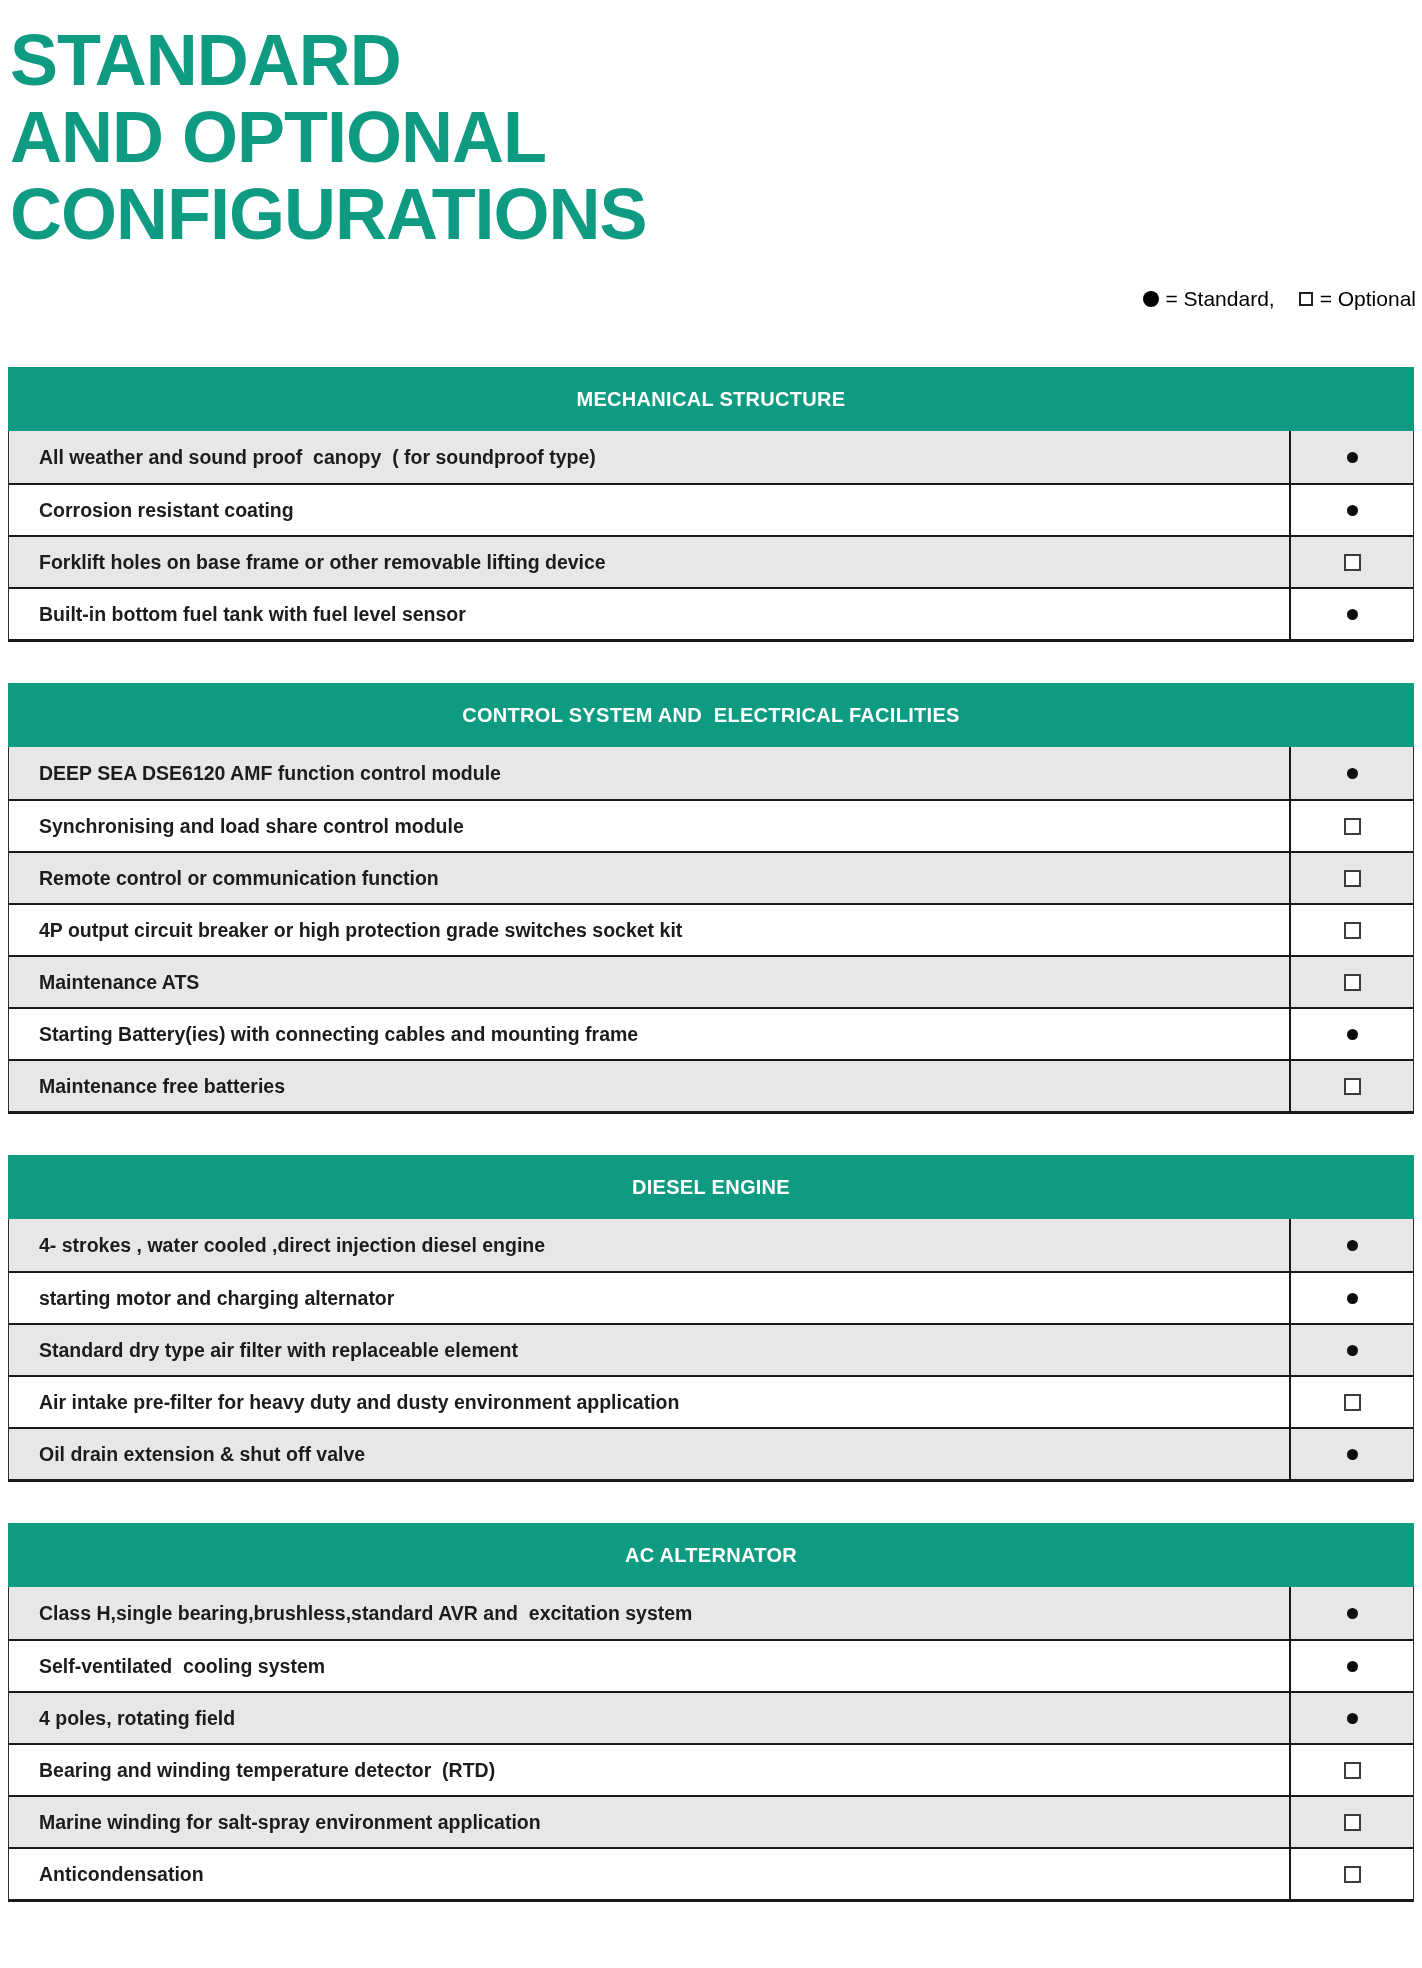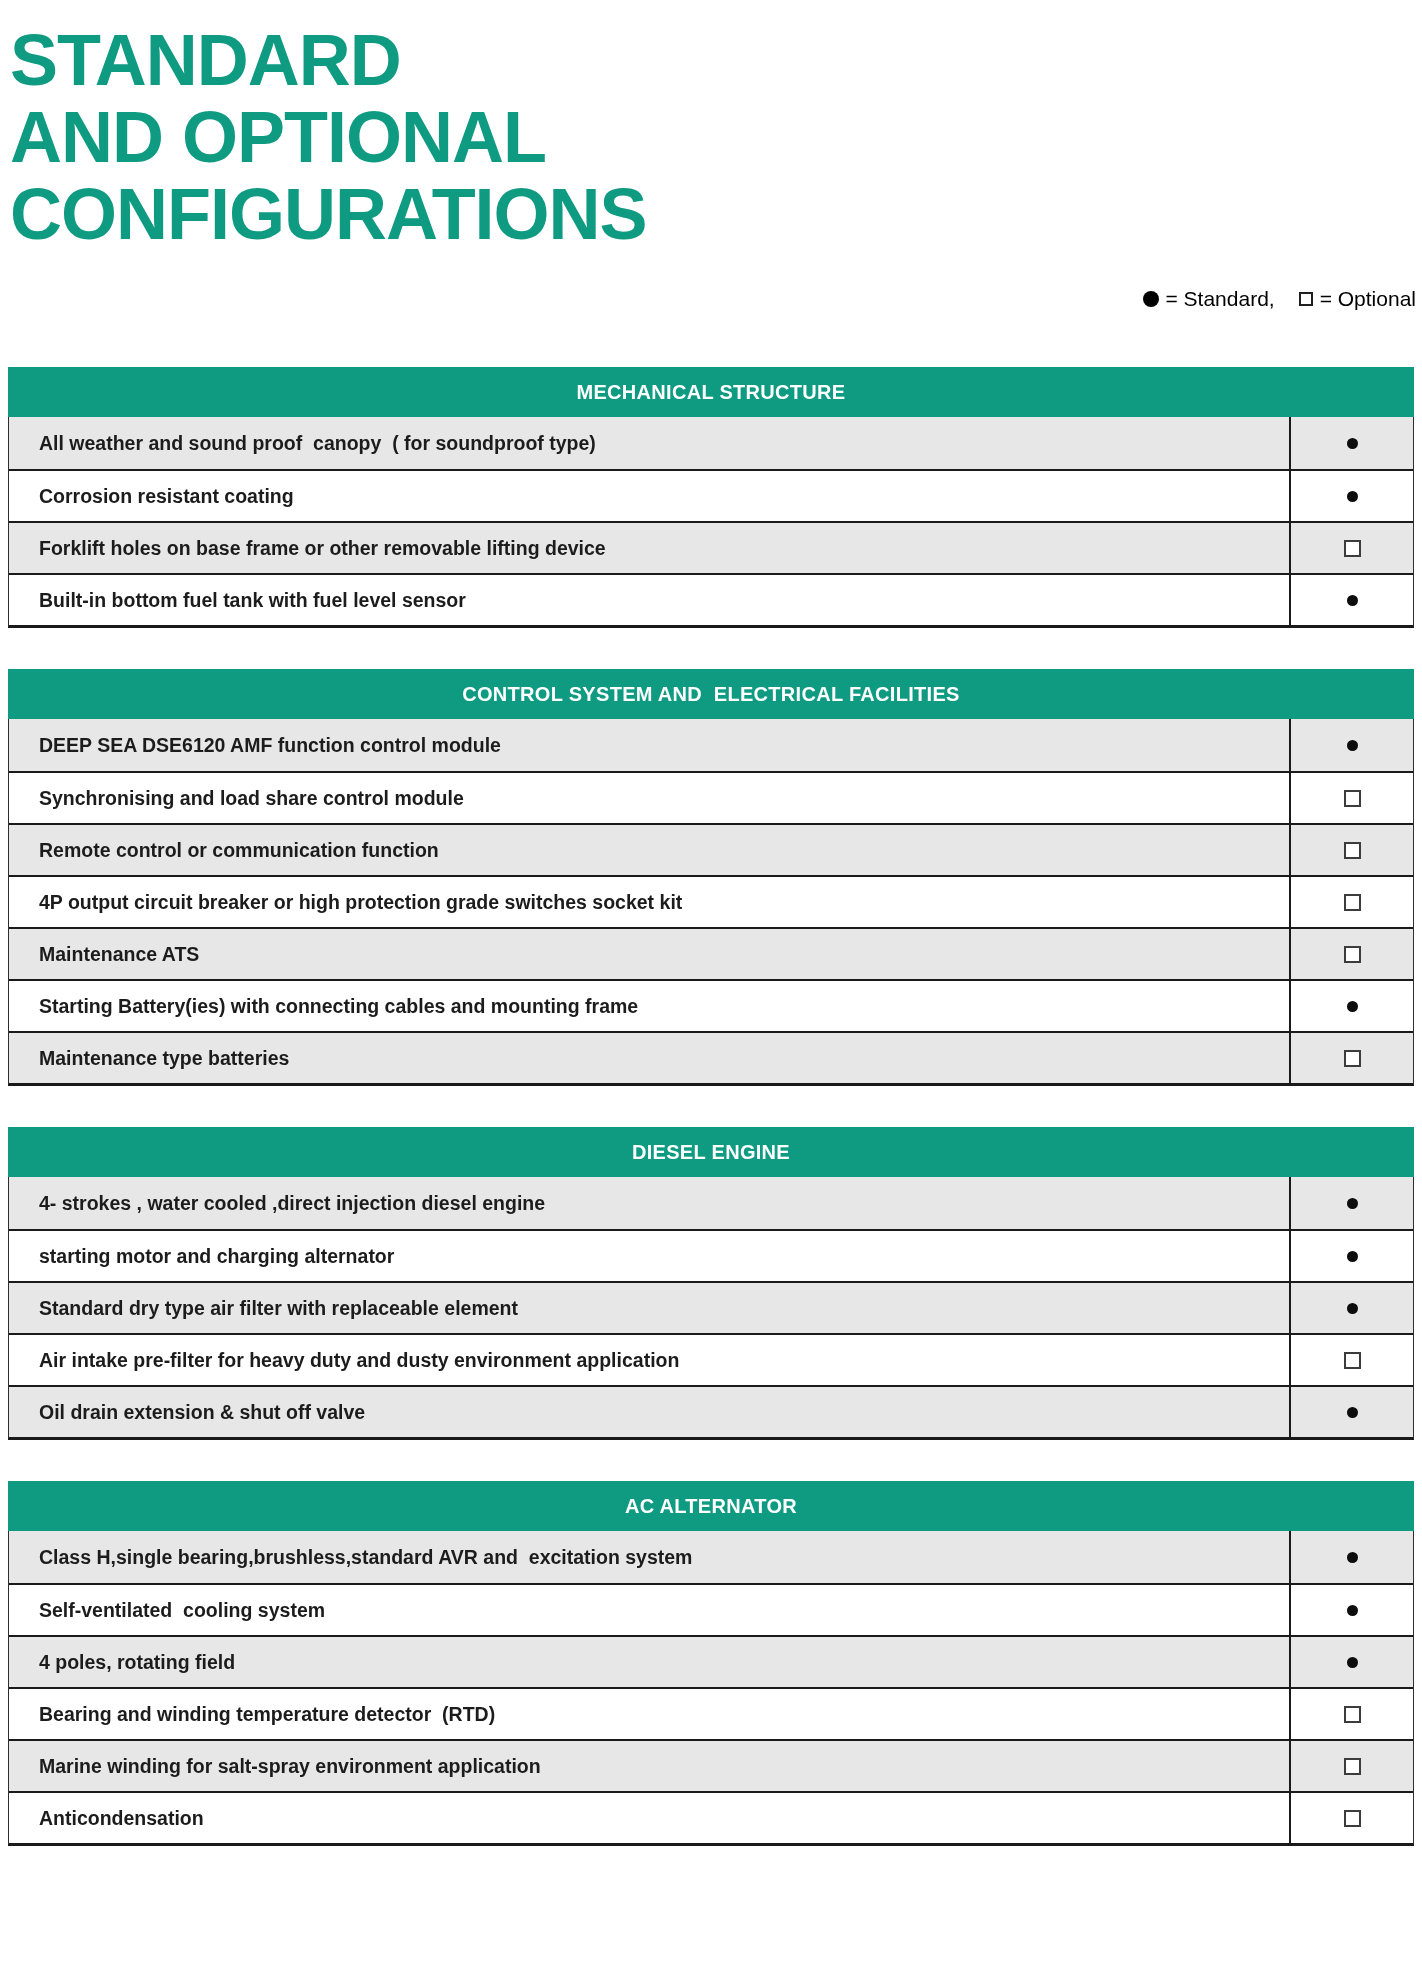--- a/index.html
+++ b/index.html
@@ -48,21 +48,21 @@
     background:#000;display:inline-block;flex:0 0 auto;
   }
   .legend-sq{
     width:14px;height:14px;border:2px solid #1f1f1f;
     background:#fff;display:inline-block;flex:0 0 auto;
   }
   
   .tables{margin:56px 8px 0 8px;}
   .cfg-table + .cfg-table{margin-top:41px;}
   .t-head{
-    height:50px;
+    height:64px;
     background:var(--accent);
     display:flex;align-items:center;justify-content:center;
   }
   .t-title{
     color:var(--header-text);
     font-size:20px;
     font-weight:700;
     letter-spacing:.3px;
     white-space:pre-wrap;
   }
@@ -201,21 +201,21 @@
 
   <div class="t-row">
     <div class="t-label">Starting Battery(ies) with connecting cables and mounting frame</div>
     <div class="t-marker">
               <span class="dot"></span>
             </div>
   </div>
 
 
   <div class="t-row">
-    <div class="t-label">Maintenance type batteries</div>
+    <div class="t-label">Maintenance free batteries</div>
     <div class="t-marker">
               <span class="sq"></span>
             </div>
   </div>
 </div>
   </section>
 
   <section class="cfg-table">
     <header class="t-head">
       <span class="t-title">DIESEL ENGINE</span>

